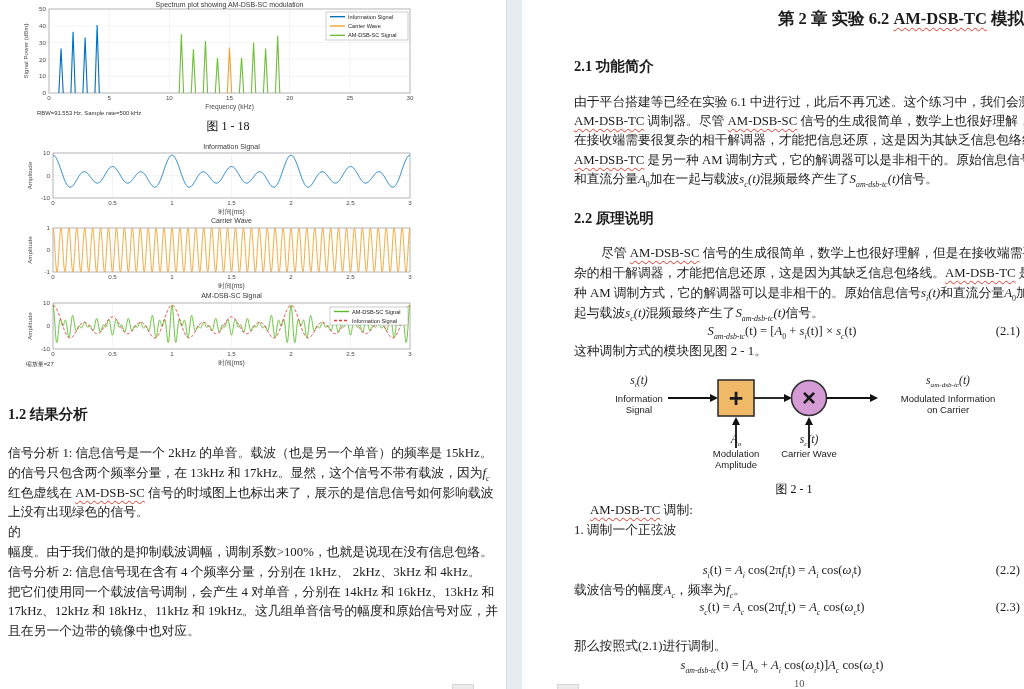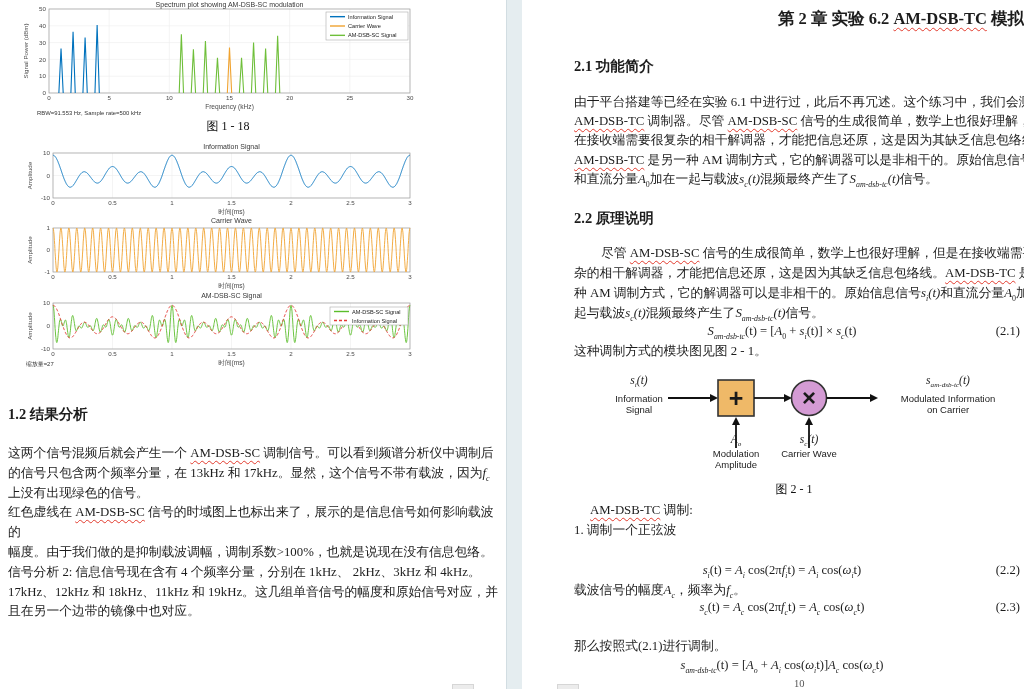--- a/index.html
+++ b/index.html
@@ -172,27 +172,28 @@
       <rect x="330" y="19" width="78" height="18" fill="#fff" stroke="#ababab" stroke-width="0.6"></rect>
       <line x1="334" x2="349" y1="23.5" y2="23.5" stroke="#5BBD2B" stroke-width="1.4"></line>
       <text x="352" y="25.5" font-size="5.6" text-anchor="start" fill="#222" font-family="Liberation Sans, DejaVu Sans, sans-serif">AM-DSB-SC Signal</text>
       <line x1="334" x2="349" y1="32.5" y2="32.5" stroke="#E53935" stroke-width="1.4" stroke-dasharray="3,2"></line>
       <text x="352" y="34.5" font-size="5.6" text-anchor="start" fill="#222" font-family="Liberation Sans, DejaVu Sans, sans-serif">Information Signal</text>
     </svg>
 
   <div class="abs h-sec" style="left:8px;top:405px">1.2  结果分析</div>
 
   <div class="abs body-block" style="left:8px;top:444px;width:470px;line-height:19.8px">
-      <div class="line"><span>这两个信号混频后就会产生一个 </span><span class="wavy">AM-DSB-SC</span><span> 调制信号。可以看到频谱分析仪中调制后</span></div>
+      <div class="line"><span>信号分析 1: 信息信号是一个 2kHz 的单音。载波（也是另一个单音）的频率是 15kHz。</span></div>
       <div class="line"><span>的信号只包含两个频率分量，在 13kHz 和 17kHz。显然，这个信号不带有载波，因为</span><span style="font-style: italic;">f</span><sub style="font-style: italic;">c</sub></div>
+      <div class="line"><span>红色虚线在 </span><span class="wavy">AM-DSB-SC</span><span> 信号的时域图上也标出来了，展示的是信息信号如何影响载波</span></div>
       <div class="line"><span>上没有出现绿色的信号。</span></div>
-      <div class="line"><span>红色虚线在 </span><span class="wavy">AM-DSB-SC</span><span> 信号的时域图上也标出来了，展示的是信息信号如何影响载波</span></div>
       <div class="line"><span>的</span></div>
       <div class="line"><span>幅度。由于我们做的是抑制载波调幅，调制系数&gt;100%，也就是说现在没有信息包络。</span></div>
       <div class="line"><span>信号分析 2: 信息信号现在含有 4 个频率分量，分别在 1kHz、 2kHz、3kHz 和 4kHz。</span></div>
+      <div class="line"><span>把它们使用同一个载波信号调制，会产生 4 对单音，分别在 14kHz 和 16kHz、13kHz 和</span></div>
       <div class="line"><span>17kHz、12kHz 和 18kHz、11kHz 和 19kHz。这几组单音信号的幅度和原始信号对应，并</span></div>
       <div class="line"><span>且在另一个边带的镜像中也对应。</span></div>
     </div>
 </div>
 
 <div id="divider" class="abs"></div>
 
 <div id="page-right" class="abs page">
   <div class="abs doc-title" style="left:0;top:8px"><span>第 2 章  实验 6.2 </span><span class="wavy">AM-DSB-TC</span><span> 模拟</span></div>
 

